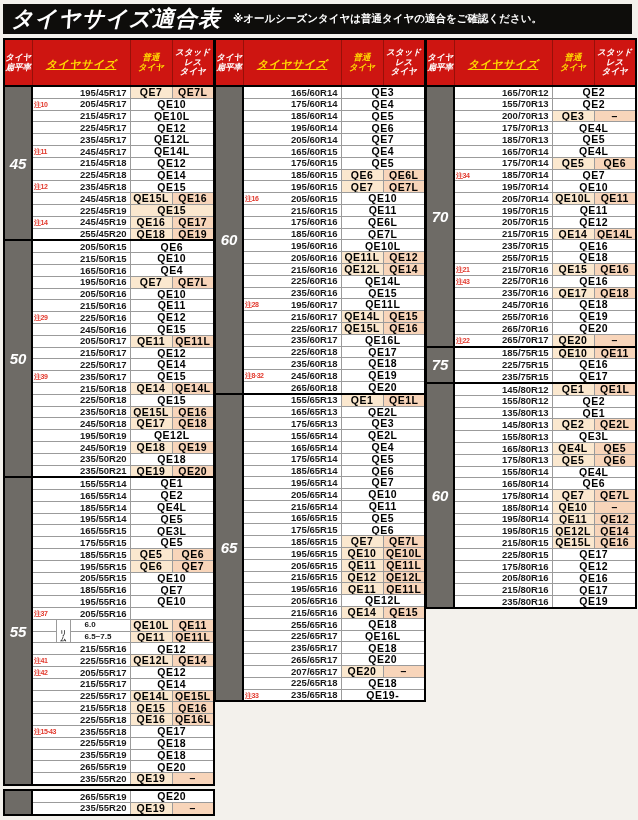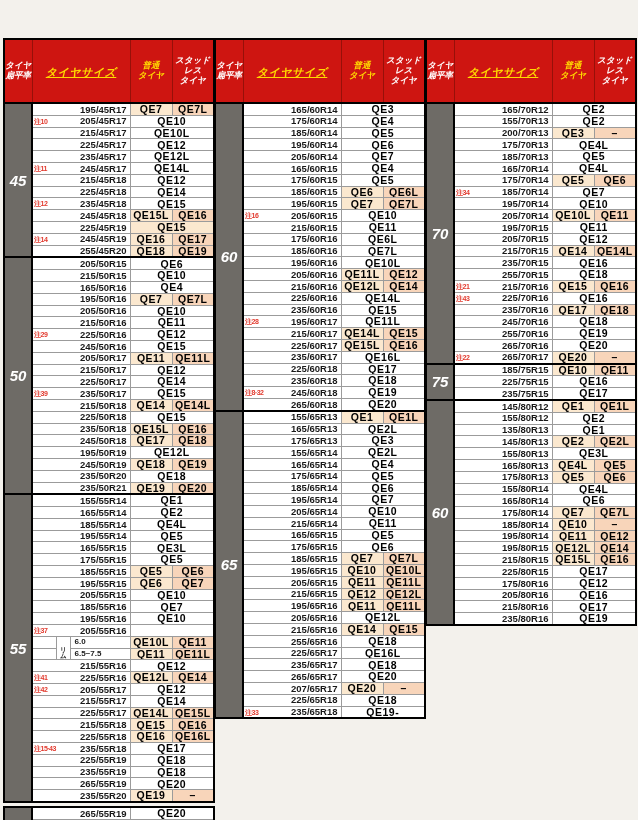--- a/index.html
+++ b/index.html
@@ -7,45 +7,49 @@
   .titlebar{position:absolute;left:3px;top:4px;width:629px;height:30px;background:#0e0d0b;color:#fff;
     display:flex;align-items:center;gap:12px;padding-left:8px;box-sizing:border-box;}
   .title{font-size:22px;font-weight:bold;font-style:italic;letter-spacing:1px;white-space:nowrap;}
   .subnote{font-size:10.5px;font-weight:bold;white-space:nowrap;}
   .cols{position:absolute;left:3px;top:38px;display:flex;}
   .col{width:211px;}
   table{border-collapse:collapse;table-layout:fixed;width:210px;background:#fff;}
   .blk{border:2px solid #000;}
   .blk+.blk{margin-top:-2px;}
   .blk.gap{margin-top:3px;}
-  .head{background:#ce1511;height:66px;}
+  .head{background:#ce1511;height:49px;}
   .head th{border:1px solid #971009;padding:0;color:#fff;font-style:italic;vertical-align:middle;}
   .head .hl1line{font-size:11px;font-weight:bold;color:#ffd900;letter-spacing:0.5px;text-decoration:underline;}
   .h2line{display:block;font-size:8.5px;font-weight:bold;line-height:1.15;}
   .yellow .h2line{color:#ffd900;}
   .white .h2line{color:#fff;}
   td{border:1px solid #9b9b9b;height:10.8px;padding:0;line-height:1;overflow:hidden;white-space:nowrap;background:#fff;}
   td.asp{background:#6e6b66;color:#fff;font-weight:bold;font-size:15px;text-align:center;
     border-right:2px solid #000;font-style:italic;}
   td.size{font-size:9.5px;font-weight:bold;text-align:right;padding-right:3px;position:relative;color:#191919;}
   .note{position:absolute;left:1px;top:2px;font-size:7px;color:#e23a2e;font-weight:bold;letter-spacing:-0.5px;}
   td.v{font-size:10.5px;font-weight:bold;text-align:center;color:#000;letter-spacing:0.5px;}
   td.hn{background:#fbe8cf;}
   td.hs{background:#f8d5ba;}
   td.rimlab{font-size:6.5px;font-weight:bold;text-align:center;padding:0;color:#222;
     writing-mode:vertical-rl;text-orientation:upright;letter-spacing:-1px;}
-  td.rimval{font-size:8px;font-weight:bold;text-align:left;padding-left:4px;color:#191919;}
+  td.rimval{font-size:8px;font-weight:bold;text-align:left;padding-left:14px;color:#191919;}
   .legend{margin-top:16px;padding-left:4px;font-size:9.5px;color:#222;line-height:1.55;font-weight:bold;}
   .swatch{display:inline-block;width:22px;height:9px;background:#f8d5ba;border:1px solid #8a8a8a;
     vertical-align:-1px;margin-right:1px;}
 </style>
 </head>
 <body>
 
 <div class="page">
+  <div class="titlebar">
+    <span class="title">タイヤサイズ適合表</span>
+    <span class="subnote">※オールシーズンタイヤは普通タイヤの適合をご確認ください。</span>
+  </div>
   <div class="cols">
     <div class="col">
         <table class="blk head">
           <colgroup>
             <col style="width: 28px;">
             <col style="width: 24px;">
             <col style="width: 14px;">
             <col style="width: 60px;">
             <col style="width: 42px;">
             <col style="width: 42px;">

